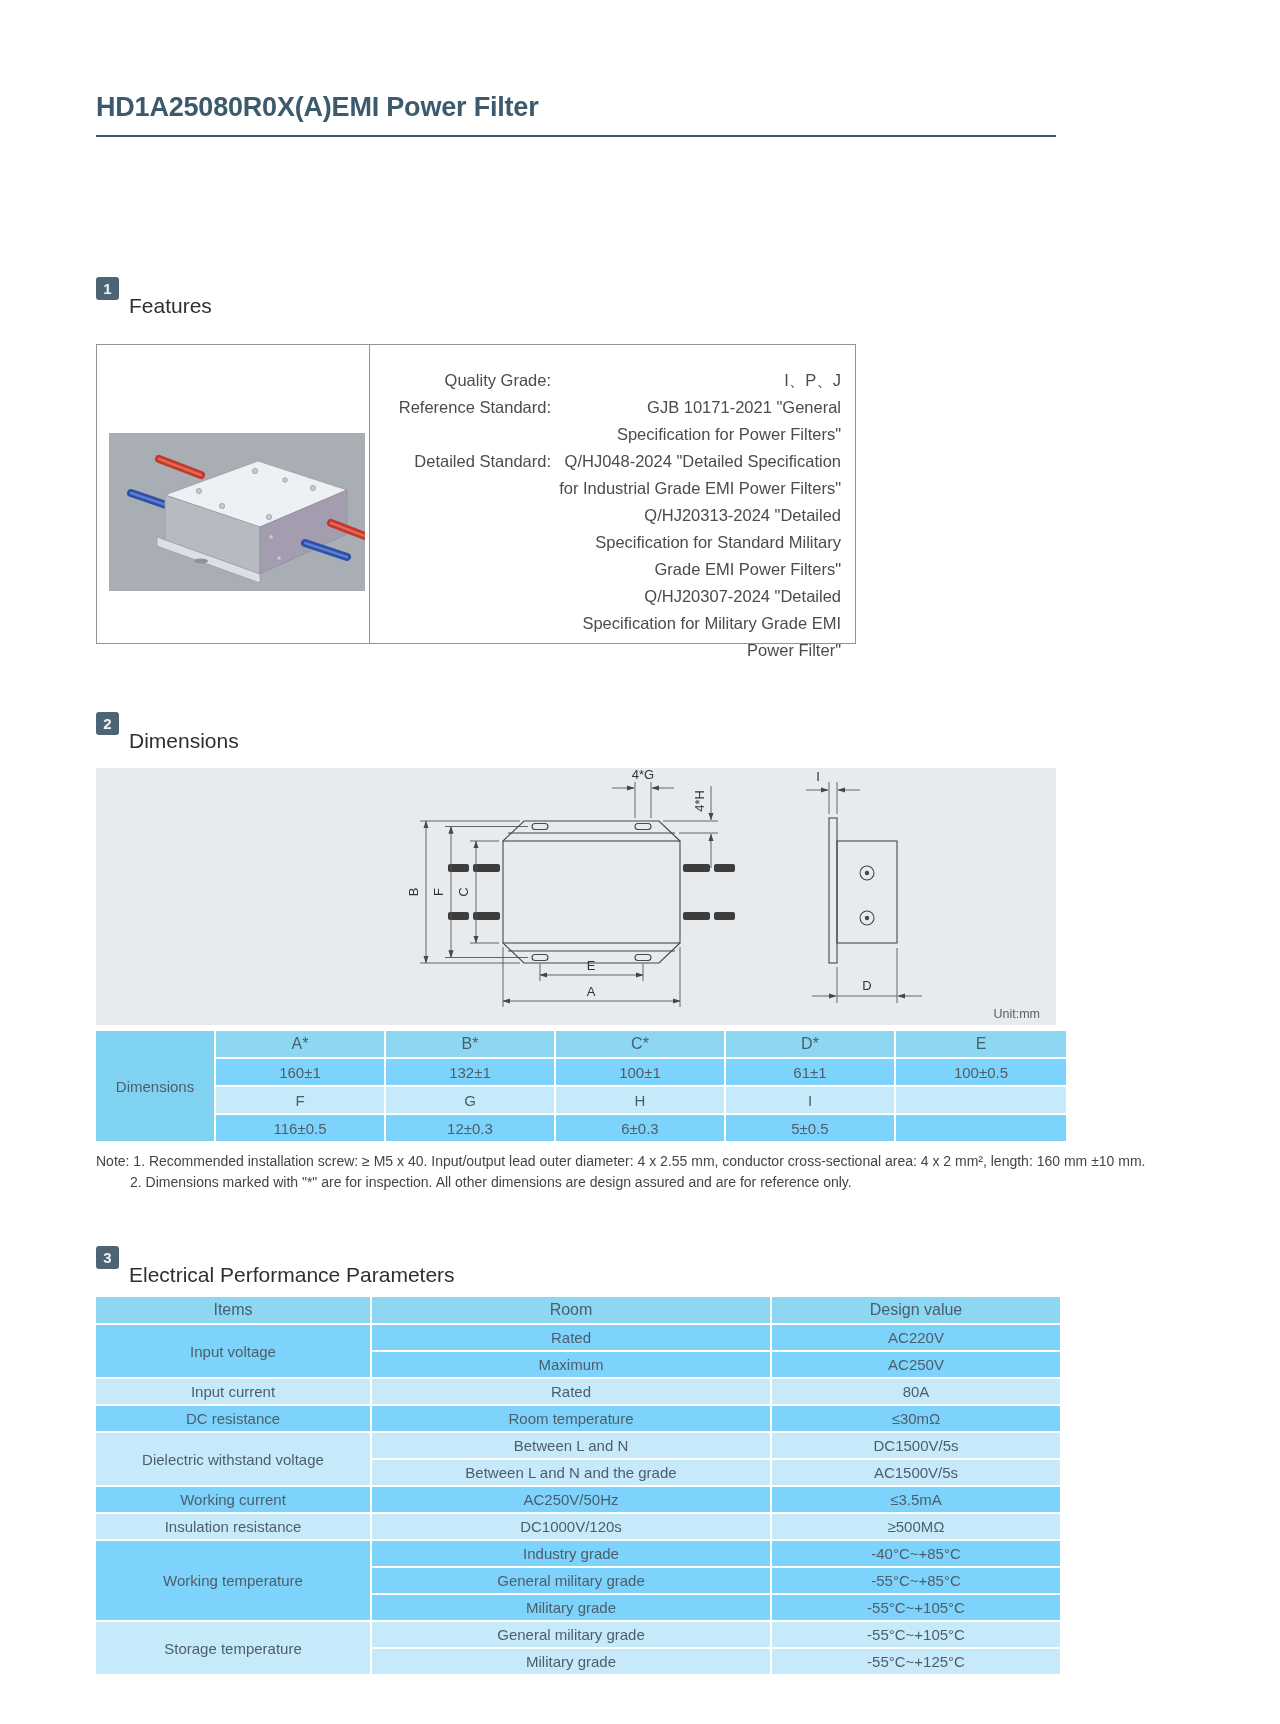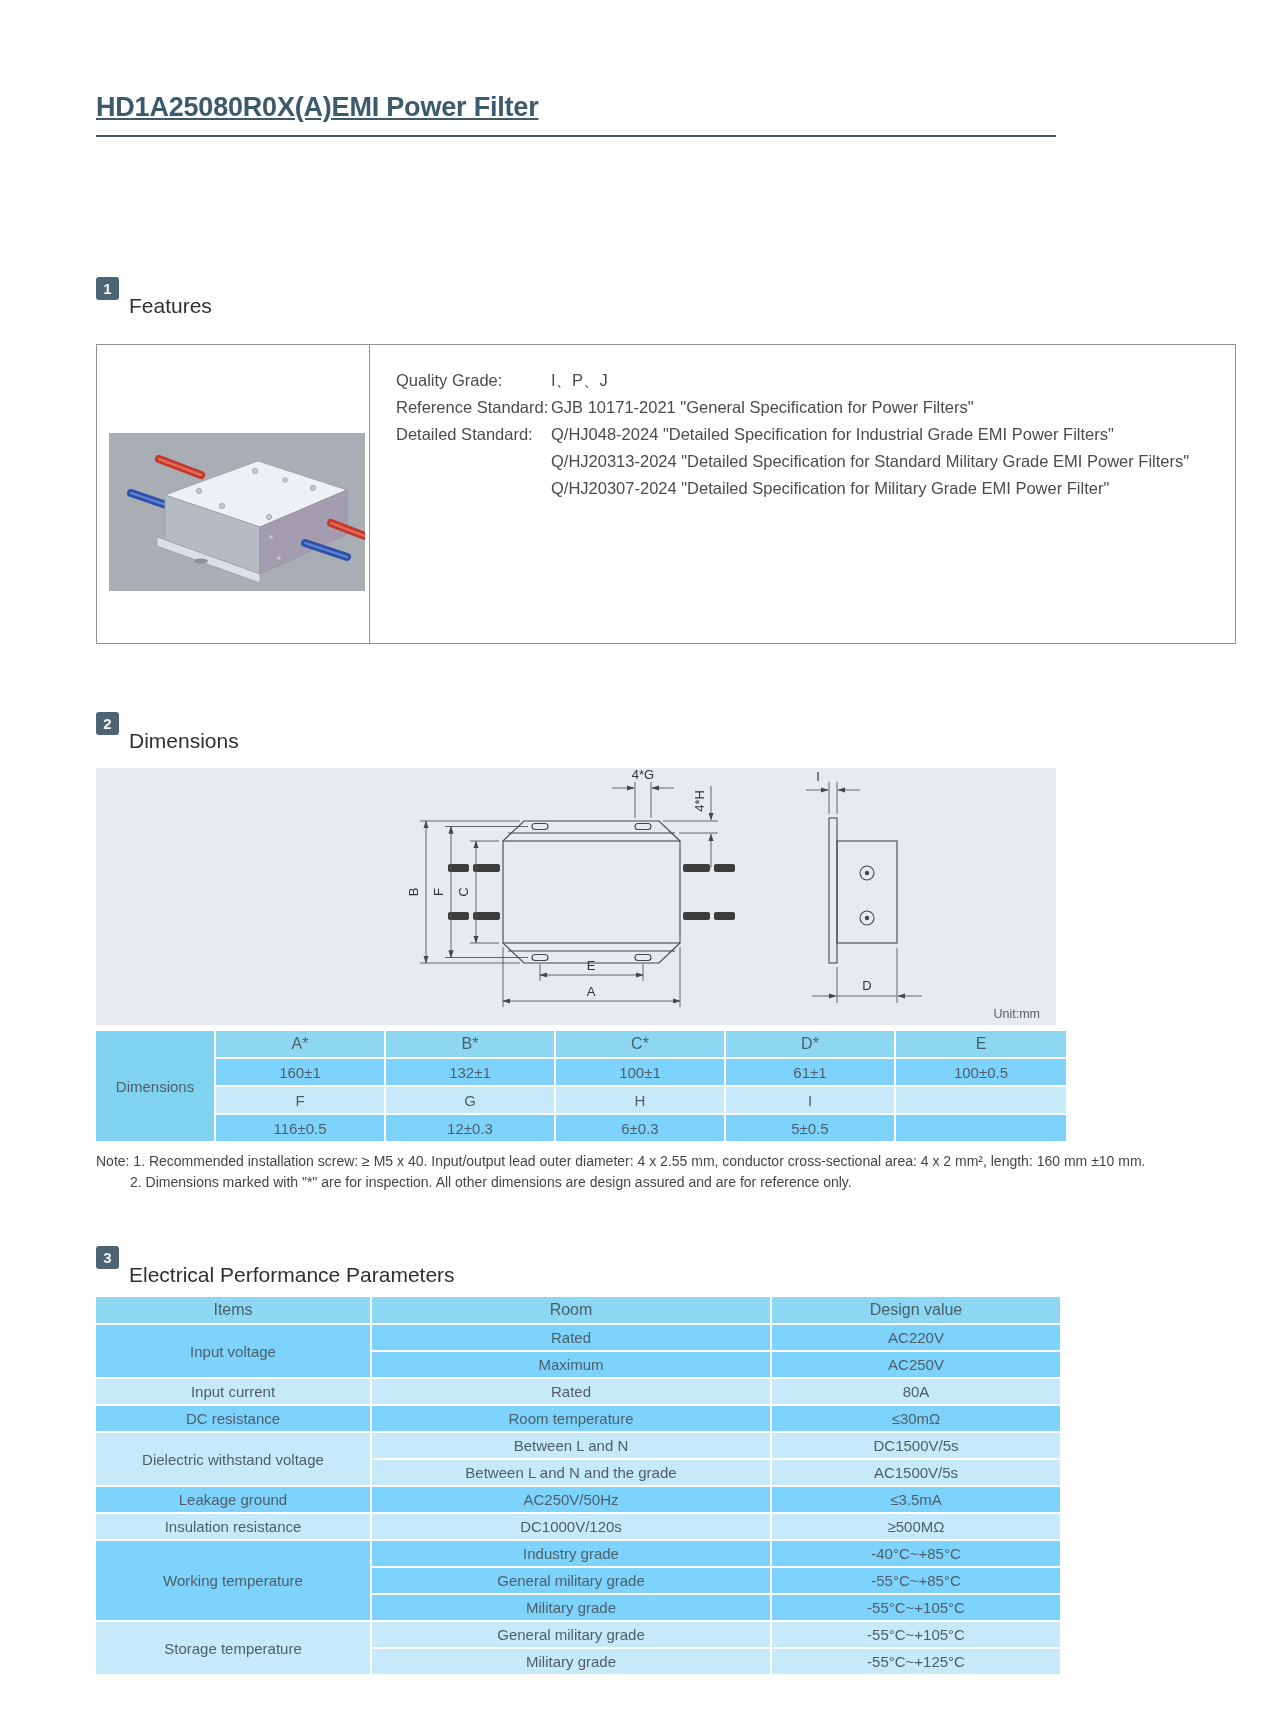--- a/index.html
+++ b/index.html
@@ -9,40 +9,39 @@
     font-family:"Liberation Sans", sans-serif;
     color:#4a4a4a;
   }
   .content { margin-left:96px; width:960px; }
 
   
   .title-block { padding-top:90px; }
   .doc-title {
     font-size:27px; font-weight:bold; color:#3c5a6c; letter-spacing:-0.2px;
     line-height:34px;
-    text-decoration:underline;
   }
   .title-rule { margin-top:11px; border-bottom:2px solid #3c5a6c; width:960px; }
 
   
   .sec-head { display:flex; align-items:center; gap:10px; }
   .sec-head.s1 { margin-top:122px; }
   .sec-head.s2 { margin-top:50px; }
   .sec-head.s3 { margin-top:36px; }
   .badge {
     width:23px; height:23px; background:#4c6474; border-radius:3px;
     color:#eef3f5; font-size:15px; font-weight:bold;
     display:flex; align-items:center; justify-content:center; flex:none;
   }
   .sec-title { font-size:21px; color:#2f2f2f;margin-top:35px; }
 
   
   .features-box {
-    margin-top:26px; width:1140px; height:300px;
-    border:1px solid #8f9499; display:flex; background:#fff;
+    margin-top:26px; width:760px; height:300px;
+    border:1px solid #8f9499; display:flex; background:#fff;text-align:right;
   }
   .features-img-cell {
     width:273px; flex:none; border-right:1px solid #8f9499;
     padding:88px 4px 0 12px;
   }
   .photo-band { width:100%; height:158px; background:#a9aeb4; overflow:hidden; }
   .photo-band svg { display:block; }
   .features-text-cell { flex:1; padding:22px 14px 0 26px; }
   .spec-row { display:flex; font-size:16.5px; line-height:27px; color:#4b4b4b; }
   .spec-label { width:155px; flex:none; }
@@ -334,21 +333,21 @@
     <tr class="r-dark">
       <td rowspan="2">Dielectric withstand voltage</td>
       <td>Between L and N</td>
       <td>DC1500V/5s</td>
     </tr>
     <tr class="r-dark">
       <td>Between L and N and the grade</td>
       <td>AC1500V/5s</td>
     </tr>
     <tr class="r-light">
-      <td>Leakage ground</td>
+      <td>Working current</td>
       <td>AC250V/50Hz</td>
       <td>≤3.5mA</td>
     </tr>
     <tr class="r-dark">
       <td>Insulation resistance</td>
       <td>DC1000V/120s</td>
       <td>≥500MΩ</td>
     </tr>
     <tr class="r-light">
       <td rowspan="3">Working temperature</td>

